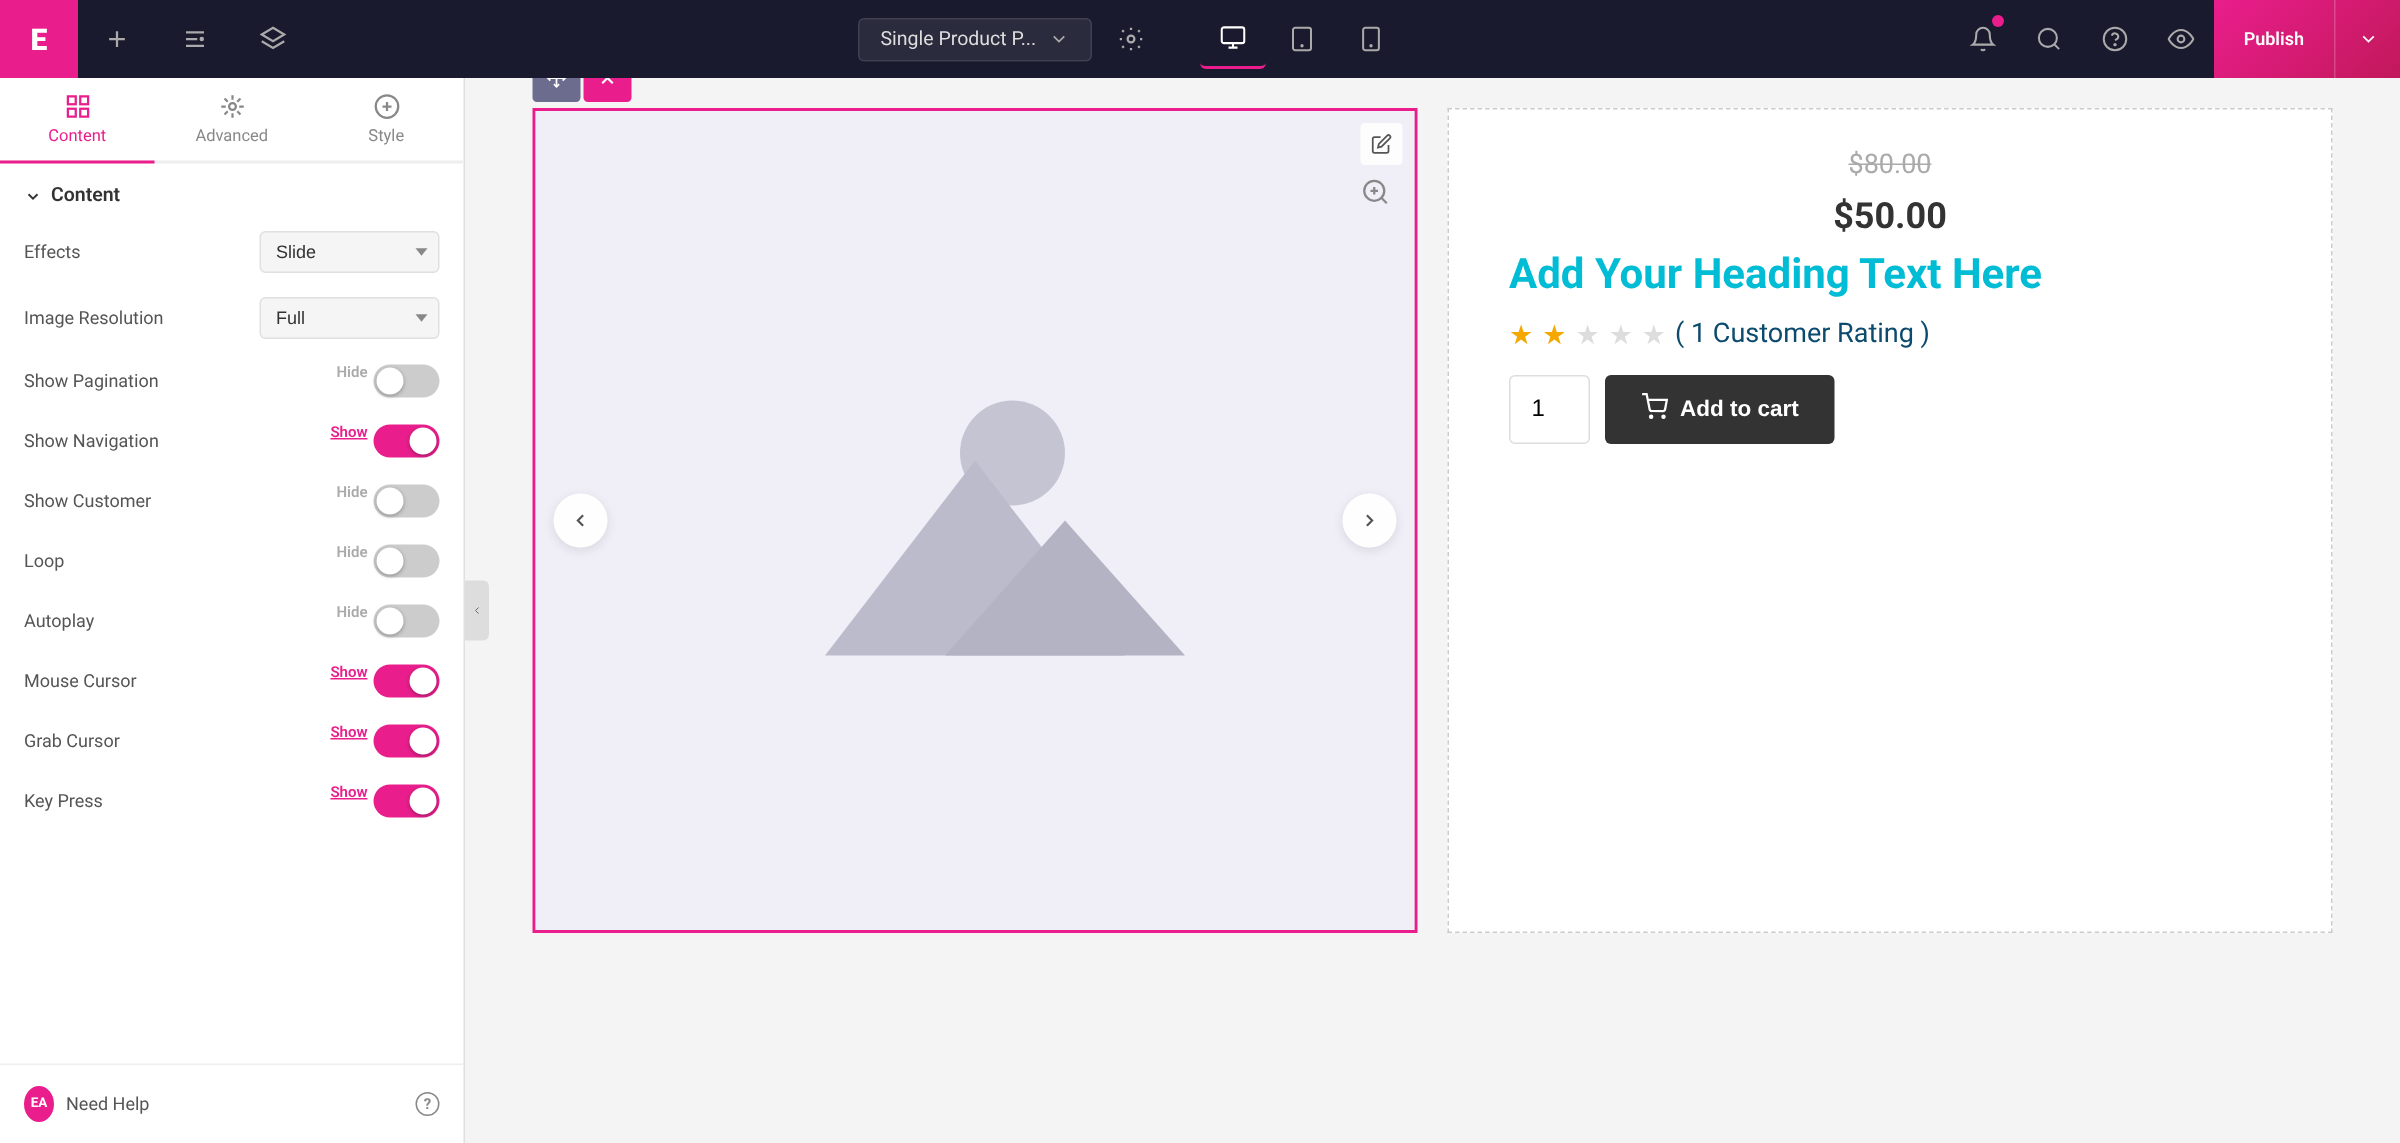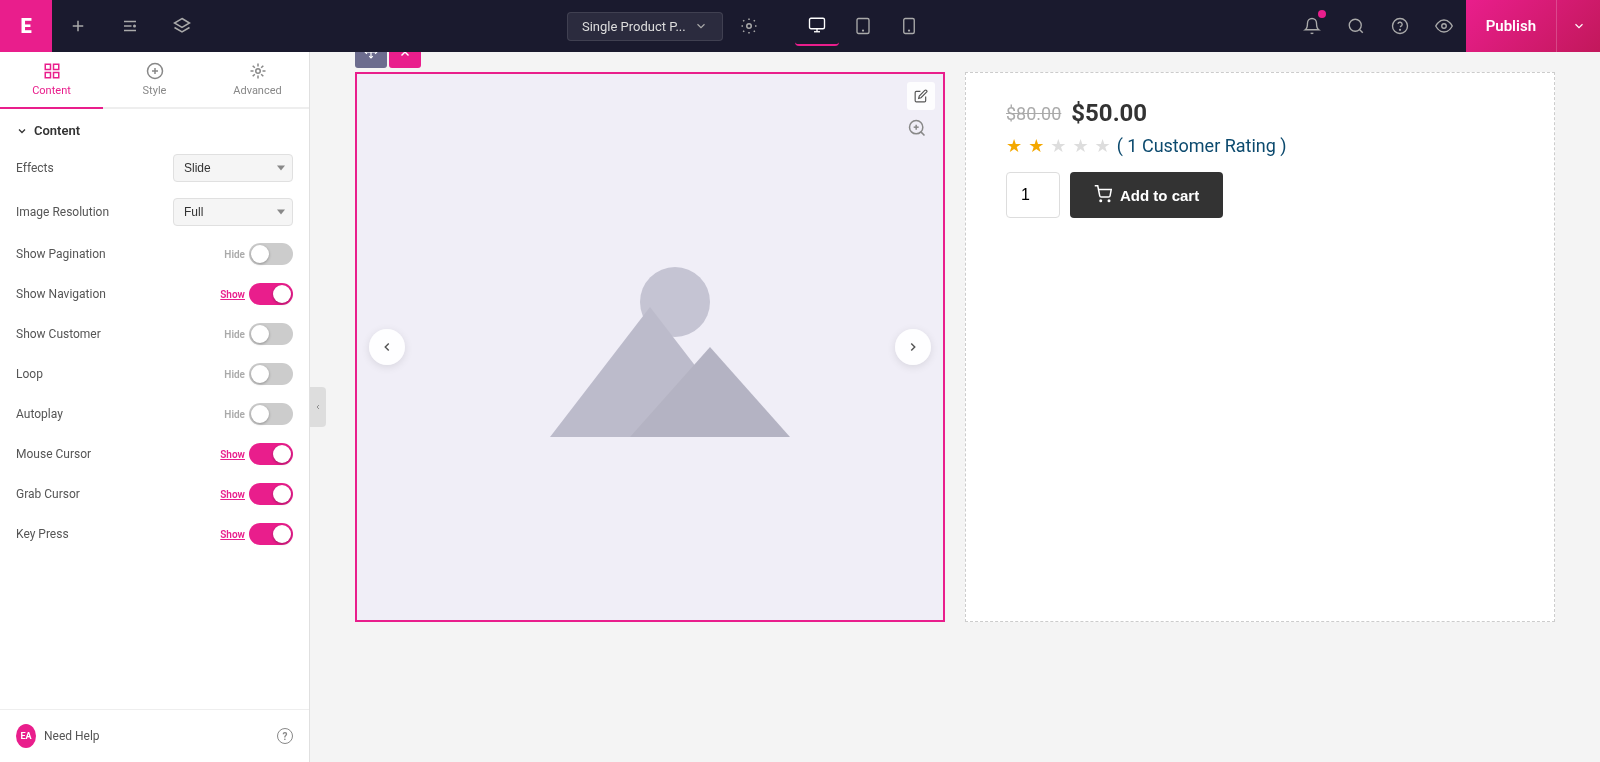--- a/index.html
+++ b/index.html
@@ -48,21 +48,21 @@
       color: #aaa; cursor: pointer; position: relative;
     }
     .topbar-icon-btn svg { width: 18px; height: 18px; fill: none; stroke: #aaa; stroke-width: 1.8; }
     .notification-dot {
       position: absolute; top: 10px; right: 8px;
       width: 8px; height: 8px; background: #e91e8c; border-radius: 50%;
     }
     .publish-btn {
       height: 52px; display: flex; align-items: center;
       background: linear-gradient(135deg, #e91e8c, #c2185b);
-      color: white; font-size: 15px; font-weight: 600; cursor: pointer;
+      color: white; font-size: 12px; font-weight: 600; cursor: pointer;
     }
     .publish-label { padding: 0 20px; }
     .publish-arrow {
       width: 44px; height: 52px; display: flex; align-items: center; justify-content: center;
       border-left: 1px solid rgba(255,255,255,0.2);
     }
     .publish-arrow svg { width: 14px; height: 14px; fill: none; stroke: white; stroke-width: 2; }
 
     
     #app { display: flex; width: 100%; height: 100%; padding-top: 52px; }
@@ -116,21 +116,21 @@
       color: #333; cursor: pointer; min-width: 120px; outline: none;
     }
     .select-wrap::after {
       content: ''; position: absolute; right: 8px; top: 50%; transform: translateY(-50%);
       width: 0; height: 0; border-left: 4px solid transparent;
       border-right: 4px solid transparent; border-top: 5px solid #888;
       pointer-events: none;
     }
 
     
-    .toggle-wrap { display: flex; align-items: center; gap: 0; }
+    .toggle-wrap { display: flex; align-items: flex-start; gap: 0; }
     .toggle-label-small {
       font-size: 10px; font-weight: 600; margin-right: 4px;
     }
     .toggle-label-small.show { color: #e91e8c; text-decoration: underline; }
     .toggle-label-small.hide { color: #aaa; }
 
     .toggle-switch {
       width: 44px; height: 22px; border-radius: 11px; cursor: pointer;
       display: flex; align-items: center; padding: 2px;
       transition: background 0.2s; position: relative; flex-shrink: 0;
@@ -223,21 +223,21 @@
       cursor: pointer; box-shadow: 0 2px 8px rgba(0,0,0,0.1);
     }
     .nav-arrow.left { left: 12px; }
     .nav-arrow.right { right: 12px; }
     .nav-arrow svg { width: 14px; height: 14px; fill: none; stroke: #555; stroke-width: 2.5; }
 
     
     .product-info {
       flex: 1; padding: 10px 20px;
     }
-    .price-row { display: flex; align-items: center; gap: 10px; margin-bottom: 8px; }
+    .price-row { display: flex; align-items: center; gap: 10px; margin-bottom: 8px; flex-direction: column; }
     .original-price { font-size: 18px; color: #aaa; text-decoration: line-through; }
     .sale-price { font-size: 24px; color: #333; font-weight: 700; }
 
     .heading-text {
       font-size: 28px; color: #00bcd4; font-weight: 700; margin-bottom: 12px;
       line-height: 1.2;
     }
 
     .rating-row { display: flex; align-items: center; gap: 6px; margin-bottom: 16px; }
     .star { font-size: 18px; }
@@ -376,31 +376,31 @@
         <svg viewBox="0 0 24 24">
             <rect x="3" y="3" width="7" height="7"></rect>
             <rect x="14" y="3" width="7" height="7"></rect>
             <rect x="3" y="14" width="7" height="7"></rect>
             <rect x="14" y="14" width="7" height="7"></rect>
           </svg>
         <span>Content</span>
       </div>
       <div class="tab-item">
         <svg viewBox="0 0 24 24">
+            <circle cx="12" cy="12" r="3"></circle>
+            <path d="M12 2v4M12 18v4M4.93 4.93l2.83 2.83M16.24 16.24l2.83 2.83M2 12h4M18 12h4M4.93 19.07l2.83-2.83M16.24 7.76l2.83-2.83"></path>
+          </svg>
+        <span>Advanced</span>
+      </div>
+      <div class="tab-item">
+        <svg viewBox="0 0 24 24">
             <circle cx="12" cy="12" r="10"></circle>
             <path d="M8 12h8M12 8v8"></path>
           </svg>
         <span>Style</span>
-      </div>
-      <div class="tab-item">
-        <svg viewBox="0 0 24 24">
-            <circle cx="12" cy="12" r="3"></circle>
-            <path d="M12 2v4M12 18v4M4.93 4.93l2.83 2.83M16.24 16.24l2.83 2.83M2 12h4M18 12h4M4.93 19.07l2.83-2.83M16.24 7.76l2.83-2.83"></path>
-          </svg>
-        <span>Advanced</span>
       </div>
     </div>
 
     <div class="sidebar-scroll">
 
       <div class="section-header">
         <svg viewBox="0 0 24 24">
             <polyline points="6 9 12 15 18 9"></polyline>
           </svg>
         <span>Content</span>
@@ -590,20 +590,21 @@
           </div>
         </div>
       </div>
 
       <div class="product-info-outer">
         <div class="product-info">
           <div class="price-row">
             <span class="original-price">$80.00</span>
             <span class="sale-price">$50.00</span>
           </div>
+          <div class="heading-text">Add Your Heading Text Here</div>
           <div class="rating-row">
             <span class="star filled">★</span>
             <span class="star filled">★</span>
             <span class="star empty">★</span>
             <span class="star empty">★</span>
             <span class="star empty">★</span>
             <span class="rating-text">( 1 Customer Rating )</span>
           </div>
           <div class="add-to-cart-row">
             <input type="number" class="qty-input" value="1" style="">

